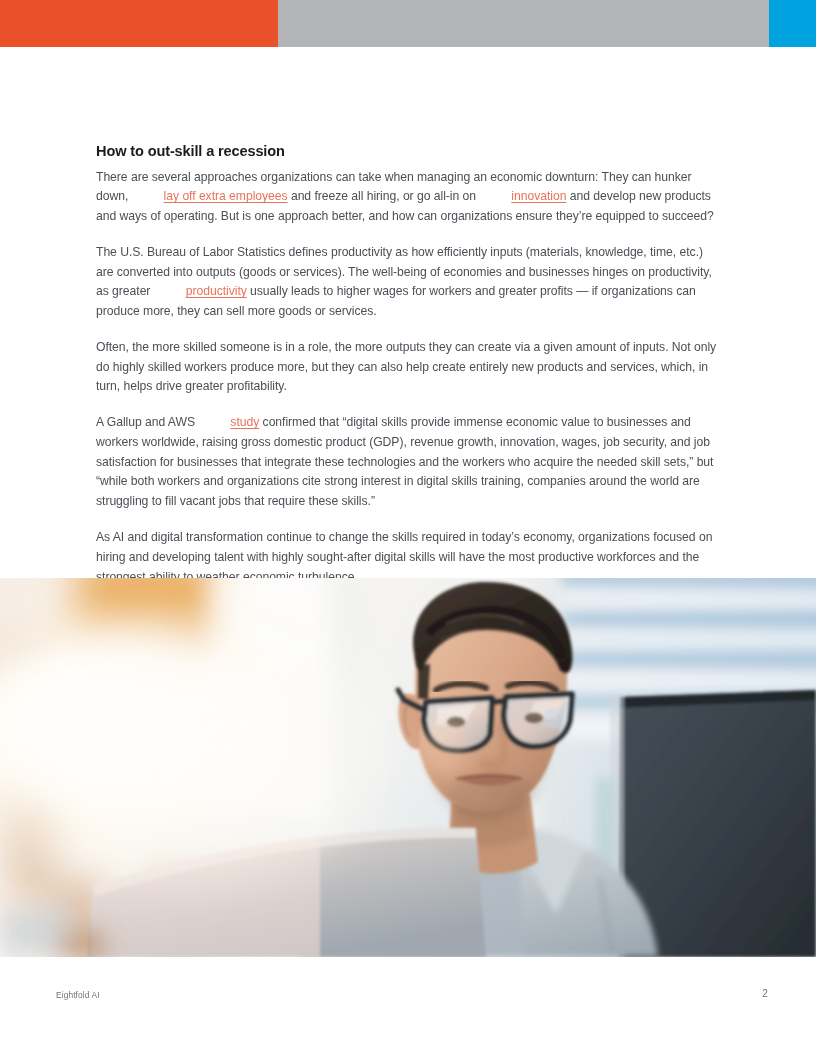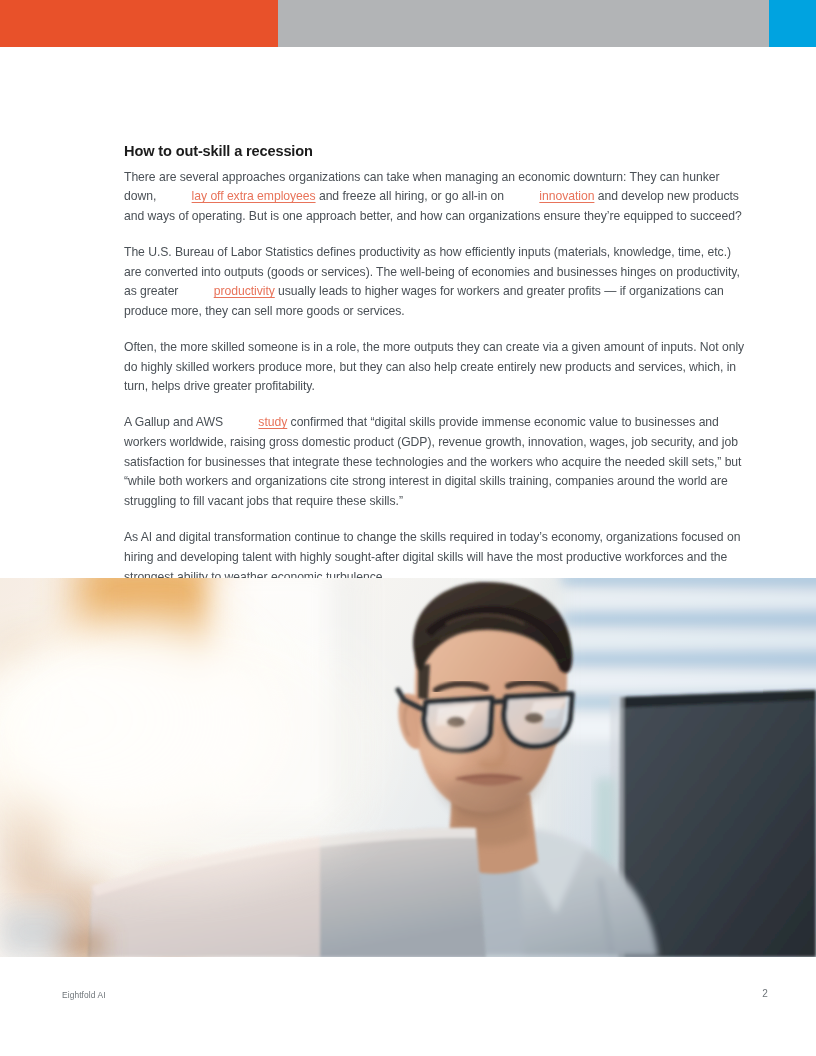--- a/index.html
+++ b/index.html
@@ -27,21 +27,20 @@
   .topbar .seg-orange { width: 278px; height: 100%; background: #e8512a; }
   .topbar .seg-gray   { width: 491px; height: 100%; background: #b2b4b6; }
   .topbar .seg-blue   { width: 47px;  height: 100%; background: #00a3e0; }
 
   
   .article {
     position: absolute;
     left: 96px;
     top: 143px;
     width: 624px;
-    margin-left: 28px;
   }
   .article h1 {
     margin: 0 0 7px 0;
     font-size: 14.6px;
     font-weight: bold;
     color: #1c1c1c;
     letter-spacing: -0.15px;
     line-height: 1.2;
   }
   .article p {
@@ -77,21 +76,21 @@
   .footer {
     position: absolute;
     left: 0;
     top: 990px;
     width: 816px;
     height: 18px;
     font-size: 8.4px;
     color: #6e7479;
     letter-spacing: 0.1px;
   }
-  .footer .f-left   { position: absolute; left: 62px;  top: 0; }
+  .footer .f-left   { position: absolute; left: 56px;  top: 0; }
   .footer .f-center { position: absolute; left: 0; top: 0; width: 816px; text-align: center; }
   .footer .f-page   { position: absolute; right: 48px; top: -2px; font-size: 10px; color: #6e7479; }
 </style>
 </head>
 <body>
 
 <div class="topbar">
   <div class="seg-orange"></div>
   <div class="seg-gray"></div>
   <div class="seg-blue"></div>

